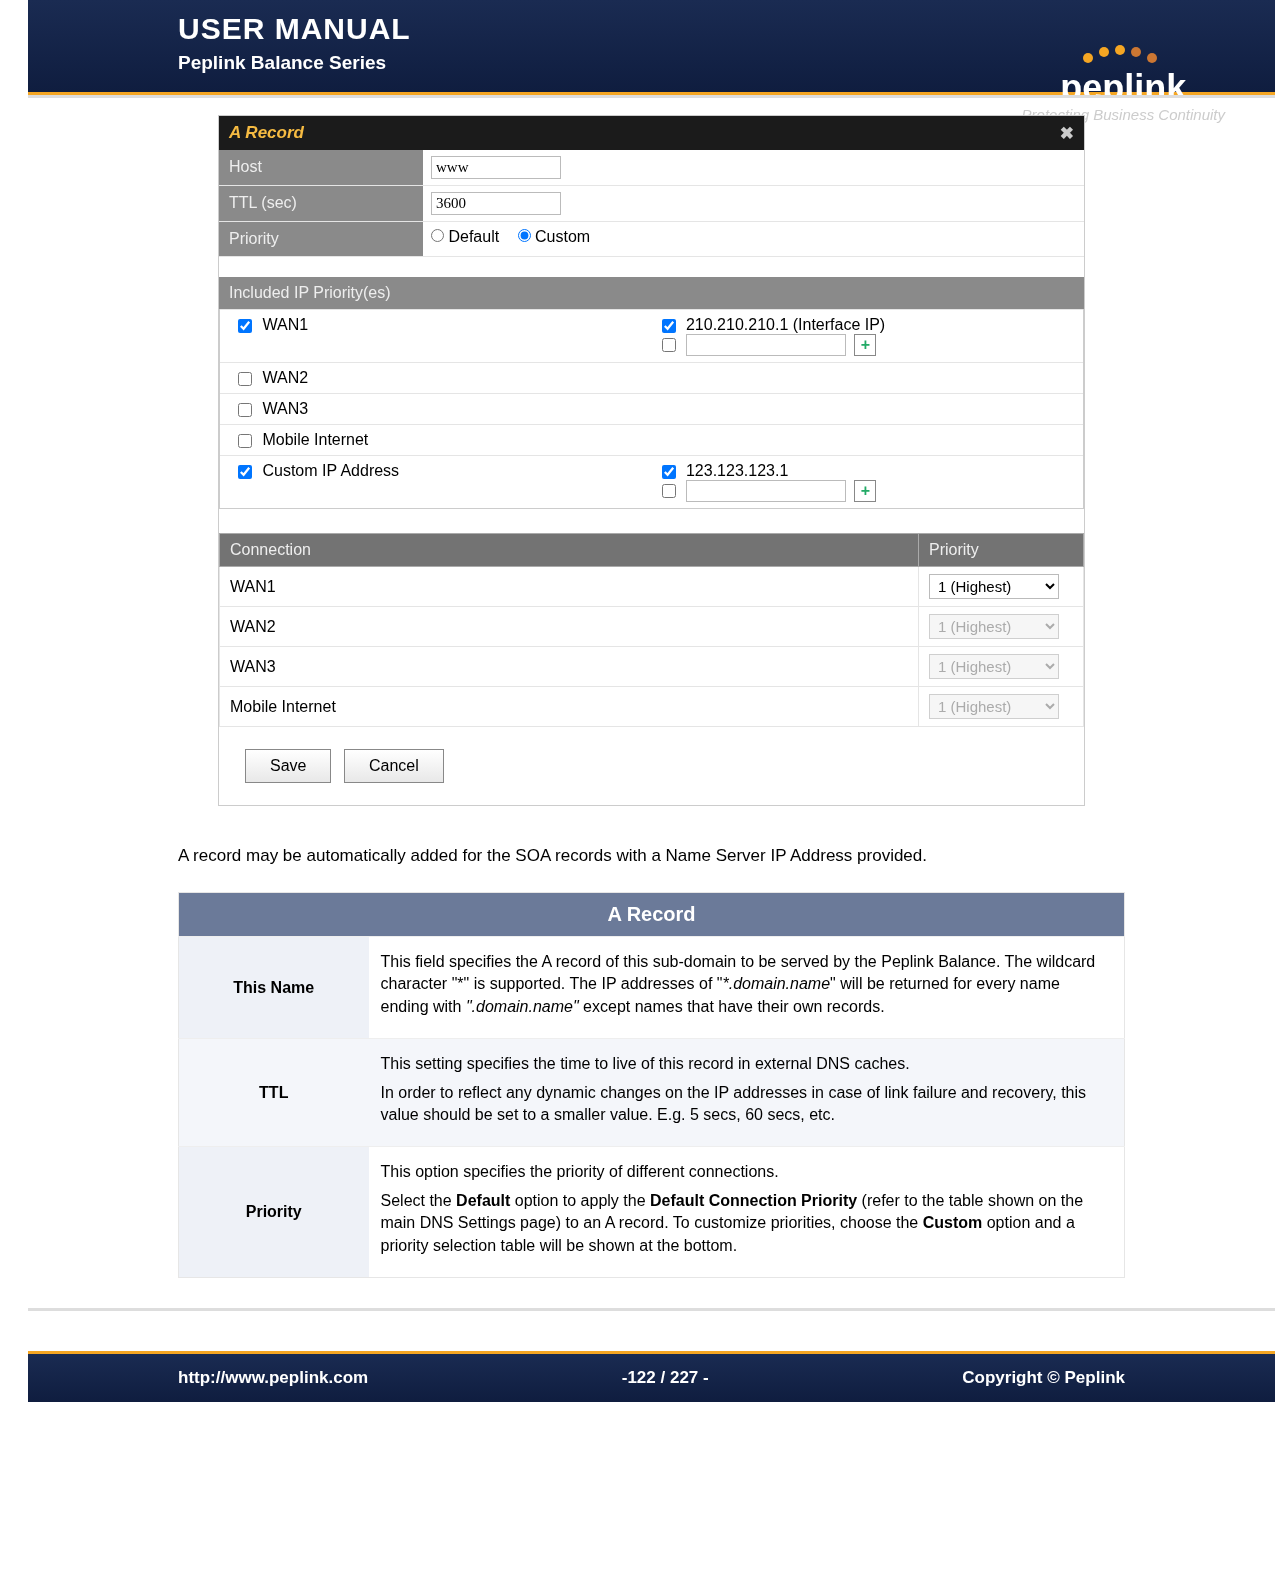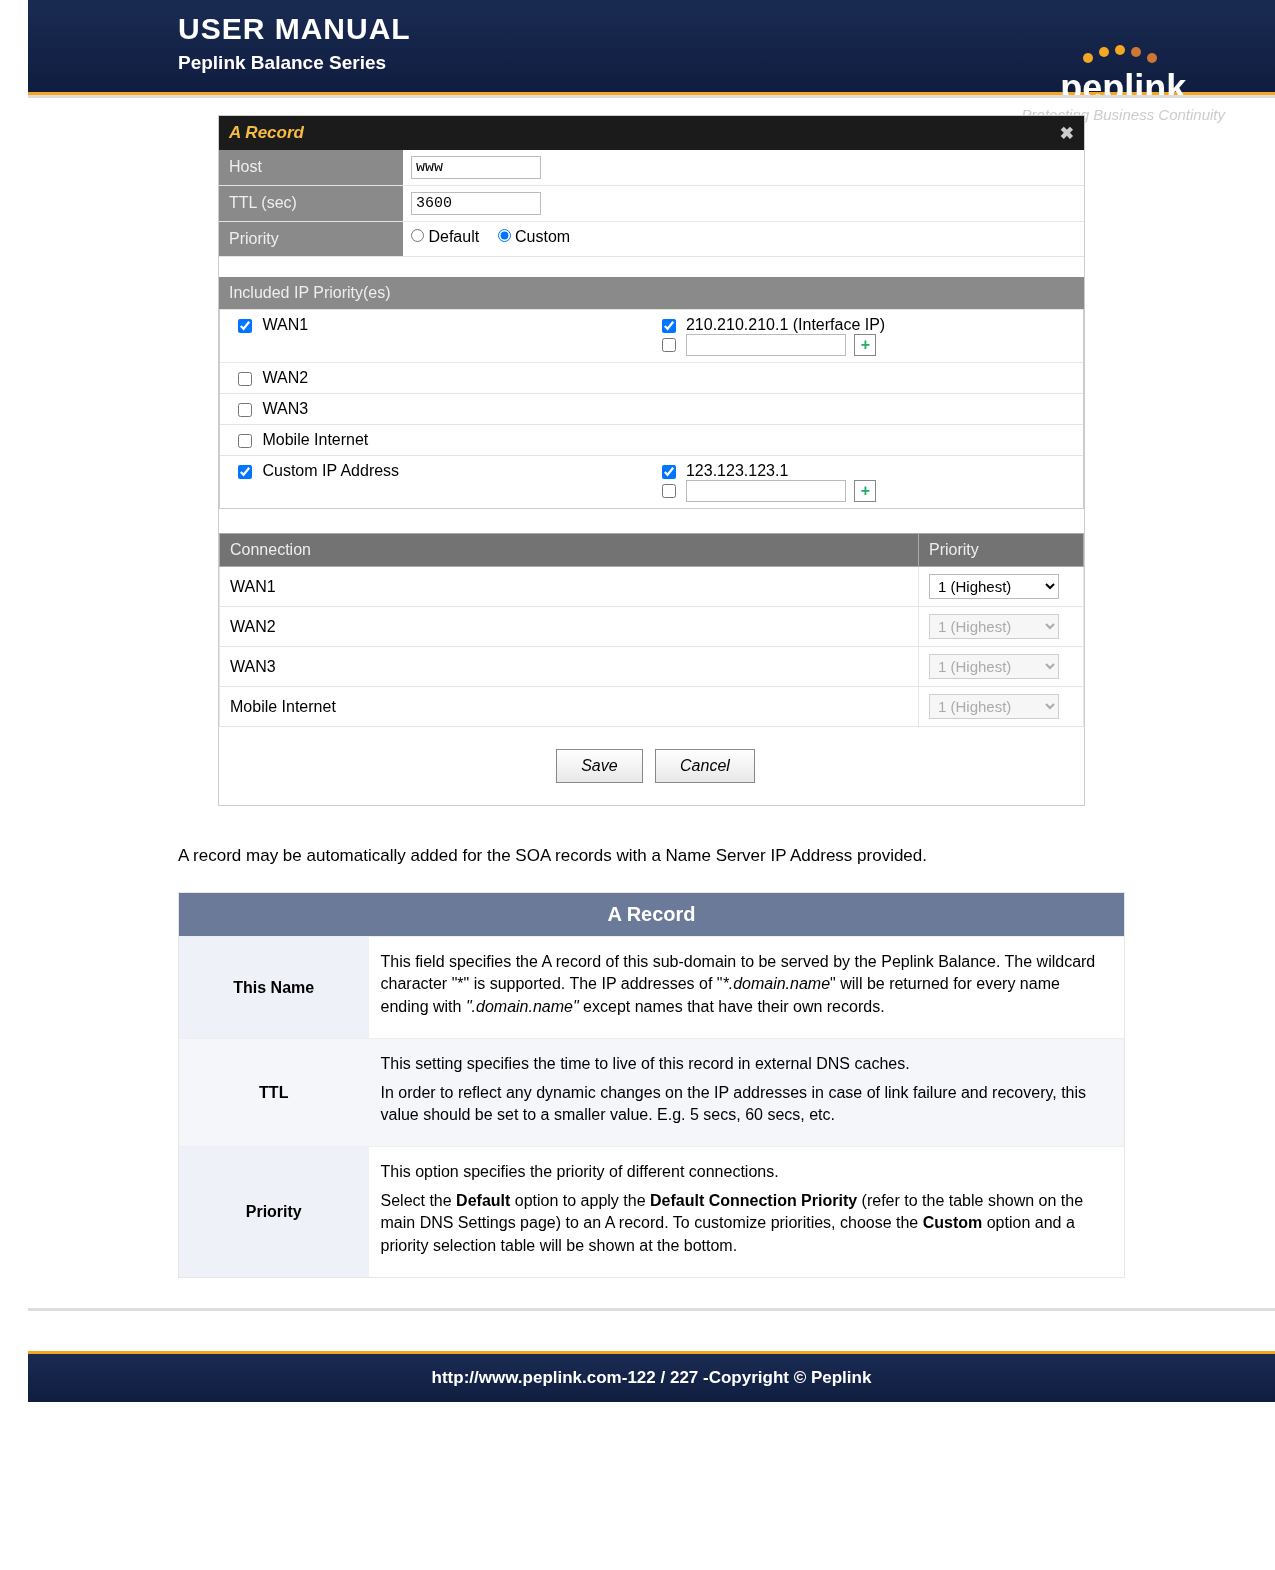--- a/index.html
+++ b/index.html
@@ -14,53 +14,53 @@
   .logo-dots { height:22px; }
   .brand { font-size:36px; font-weight:bold; color:#fff; line-height:1;}
   .tagline { font-size:15px; color:#ccc; font-style:italic;}
 
   .content { padding: 20px 150px 30px 150px; }
 
   .dialog { border:1px solid #ccc; margin: 0 40px; background:#fff; }
   .dlg-title { background:#1b1b1b; color:#f6bb42; font-weight:bold; font-style:italic; padding:7px 10px; font-size:17px; position:relative;}
   .dlg-close { position:absolute; right:10px; top:7px; color:#ccc; font-style:normal; cursor:pointer;}
   .form-row { display:flex; border-bottom:1px solid #e5e5e5;}
-  .form-label { width:184px; background:#8a8a8a; color:#eee; padding:8px 10px; font-size:16px;}
+  .form-label { width:204px; background:#8a8a8a; color:#eee; padding:8px 10px; font-size:16px;}
   .form-field { flex:1; padding:6px 8px; font-size:16px;}
-  .form-field input[type=text] { width:130px; font-family:Liberation Mono, monospace; font-size:15px; padding:2px 4px; border:1px solid #bbb;}
+  .form-field input[type=text] { width:130px; font-family:Liberation Serif, serif; font-size:15px; padding:2px 4px; border:1px solid #bbb;}
   .radio-group label { margin-right:14px; font-size:16px;}
   .section-hdr { background:#8a8a8a; color:#eee; padding:7px 10px; font-size:16px; margin-top:20px;}
   .ip-table { border:1px solid #ccc; border-top:none;}
   .ip-row { display:flex; border-top:1px solid #e5e5e5;}
   .ip-left { width:50%; padding:6px 10px 6px 18px; font-size:16px;}
   .ip-right { width:50%; padding:6px 10px 6px 10px; font-size:16px;}
   .ip-input { width:160px; border:1px solid #bbb; height:22px; vertical-align:middle;}
   .add-btn { display:inline-block; width:22px; height:22px; border:1px solid #888; text-align:center; line-height:20px; color:#2a6; font-weight:bold; vertical-align:middle; margin-left:4px;}
   .checkbox { width:14px; height:14px; vertical-align:middle; margin-right:6px;}
 
   .prio-table { width:100%; border:1px solid #ccc; border-collapse:collapse; margin-top:24px;}
   .prio-table th { background:#737373; color:#eee; text-align:left; font-weight:normal; padding:7px 10px; font-size:16px; border:1px solid #aaa;}
   .prio-table td { padding:7px 10px; font-size:16px; border:1px solid #e5e5e5;}
   .prio-sel { width:130px; font-size:15px; padding:2px 4px; border:1px solid #bbb; background:#fff;}
   .prio-sel.disabled { color:#888; background:#f3f3f3;}
   .prio-col { width:165px;}
 
-  .dlg-buttons { text-align:center; padding:22px 18px;font-style:italic;}
+  .dlg-buttons { text-align:left; padding:22px 18px;}
   .btn { display:inline-block; padding:7px 24px; border:1px solid #888; background:linear-gradient(#fff,#e8e8e8); font-size:16px; margin-left:8px; cursor:pointer;}
 
   .para { font-size:17px; margin:40px 0 26px 0;}
 
   .info-table { width:100%; border:1px solid #e6e6e6; border-collapse:collapse;}
   .info-table th { background:#6b7a99; color:#fff; font-size:20px; padding:10px; text-align:center; font-weight:bold;}
   .info-table td { padding:14px 12px; font-size:16px; vertical-align:middle; border-top:1px solid #eee;}
   .info-table tr:nth-child(even) td { background:#f4f6fa;}
   .info-label { width:190px; text-align:center; font-weight:bold; background:#eef1f7;}
   .info-text p { margin-bottom:6px; line-height:1.4;}
 
-  .footer-bar { background: linear-gradient(#1a2b52,#0f1d3f); color:#fff; padding:14px 150px; font-weight:bold; font-size:17px; display:flex; justify-content:center; border-top:3px solid #f5a623; margin-top:40px;}
+  .footer-bar { background: linear-gradient(#1a2b52,#0f1d3f); color:#fff; padding:14px 150px; font-weight:bold; font-size:17px; display:flex; justify-content:space-between; border-top:3px solid #f5a623; margin-top:40px;}
   .footer-sep { height:3px; background:#ddd;}
 </style>
 </head>
 <body>
 
 <div class="page">
   <div class="header-bar">
     <div class="manual-title">USER MANUAL</div>
     <div class="manual-sub">Peplink Balance Series</div>
     <div class="logo-wrap">

